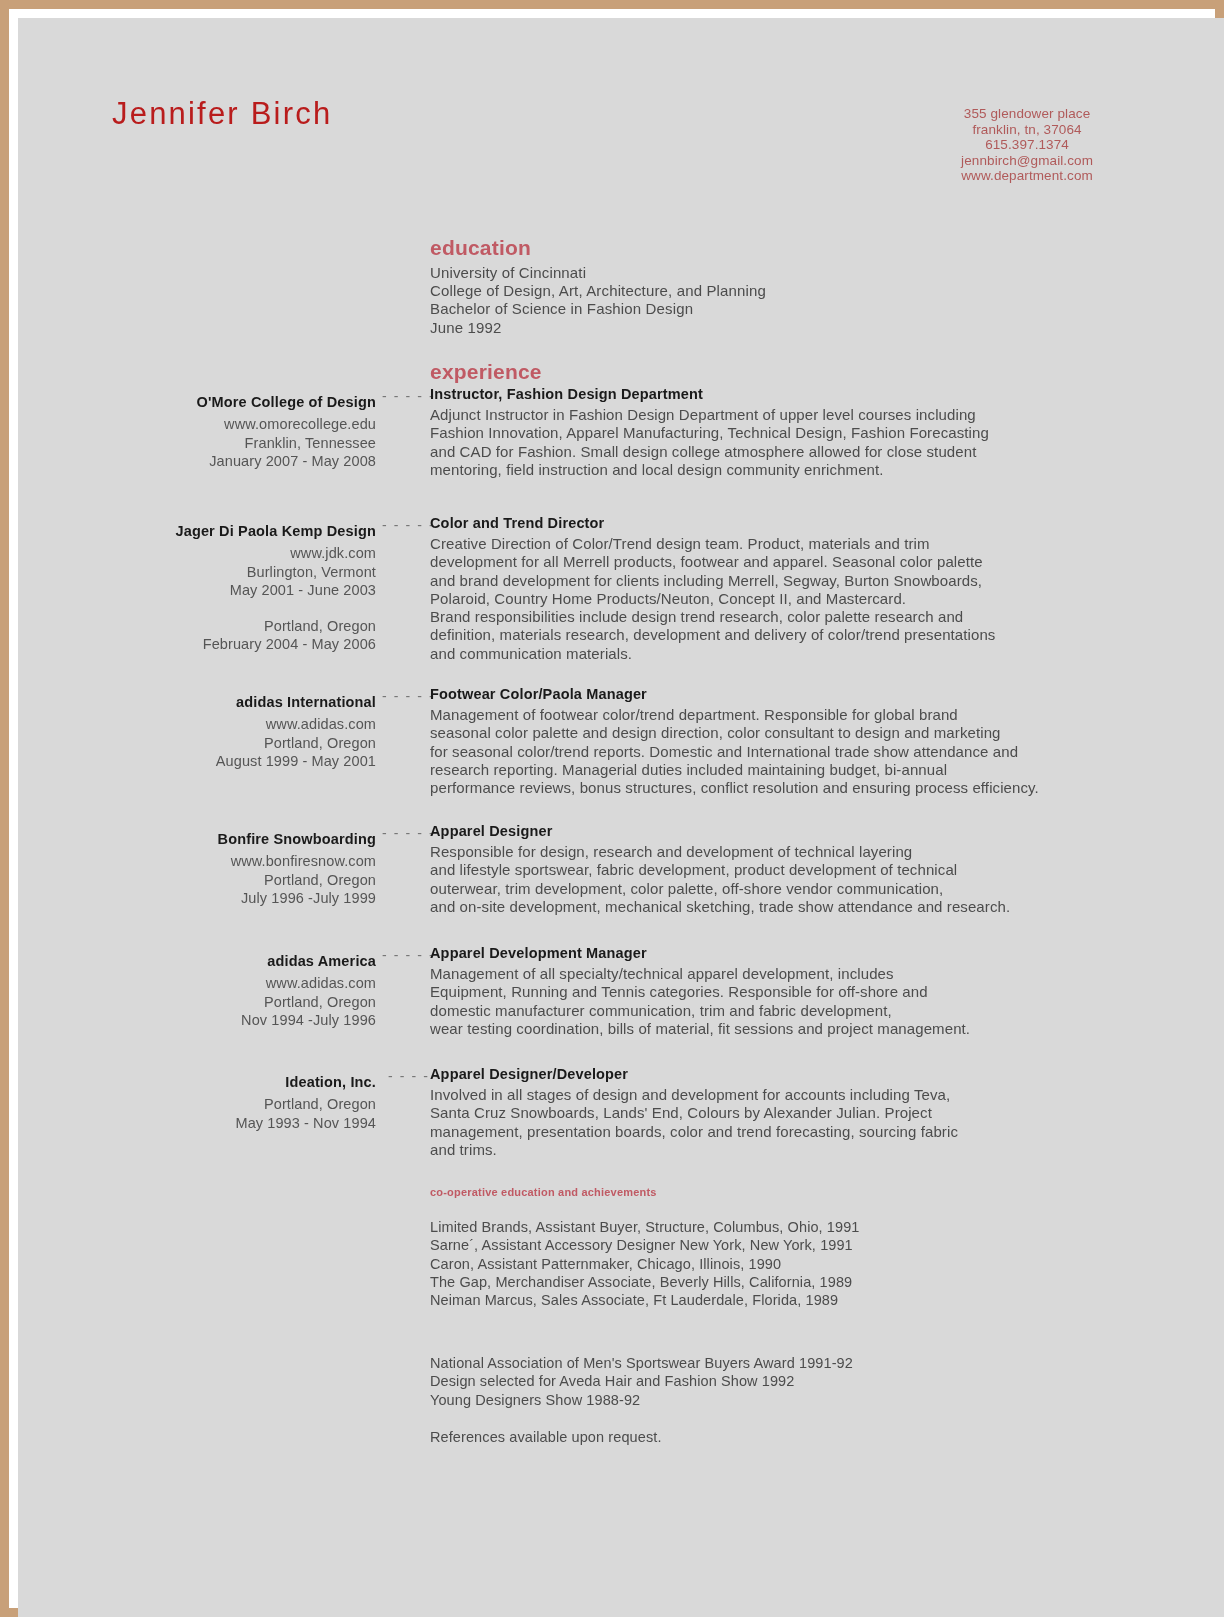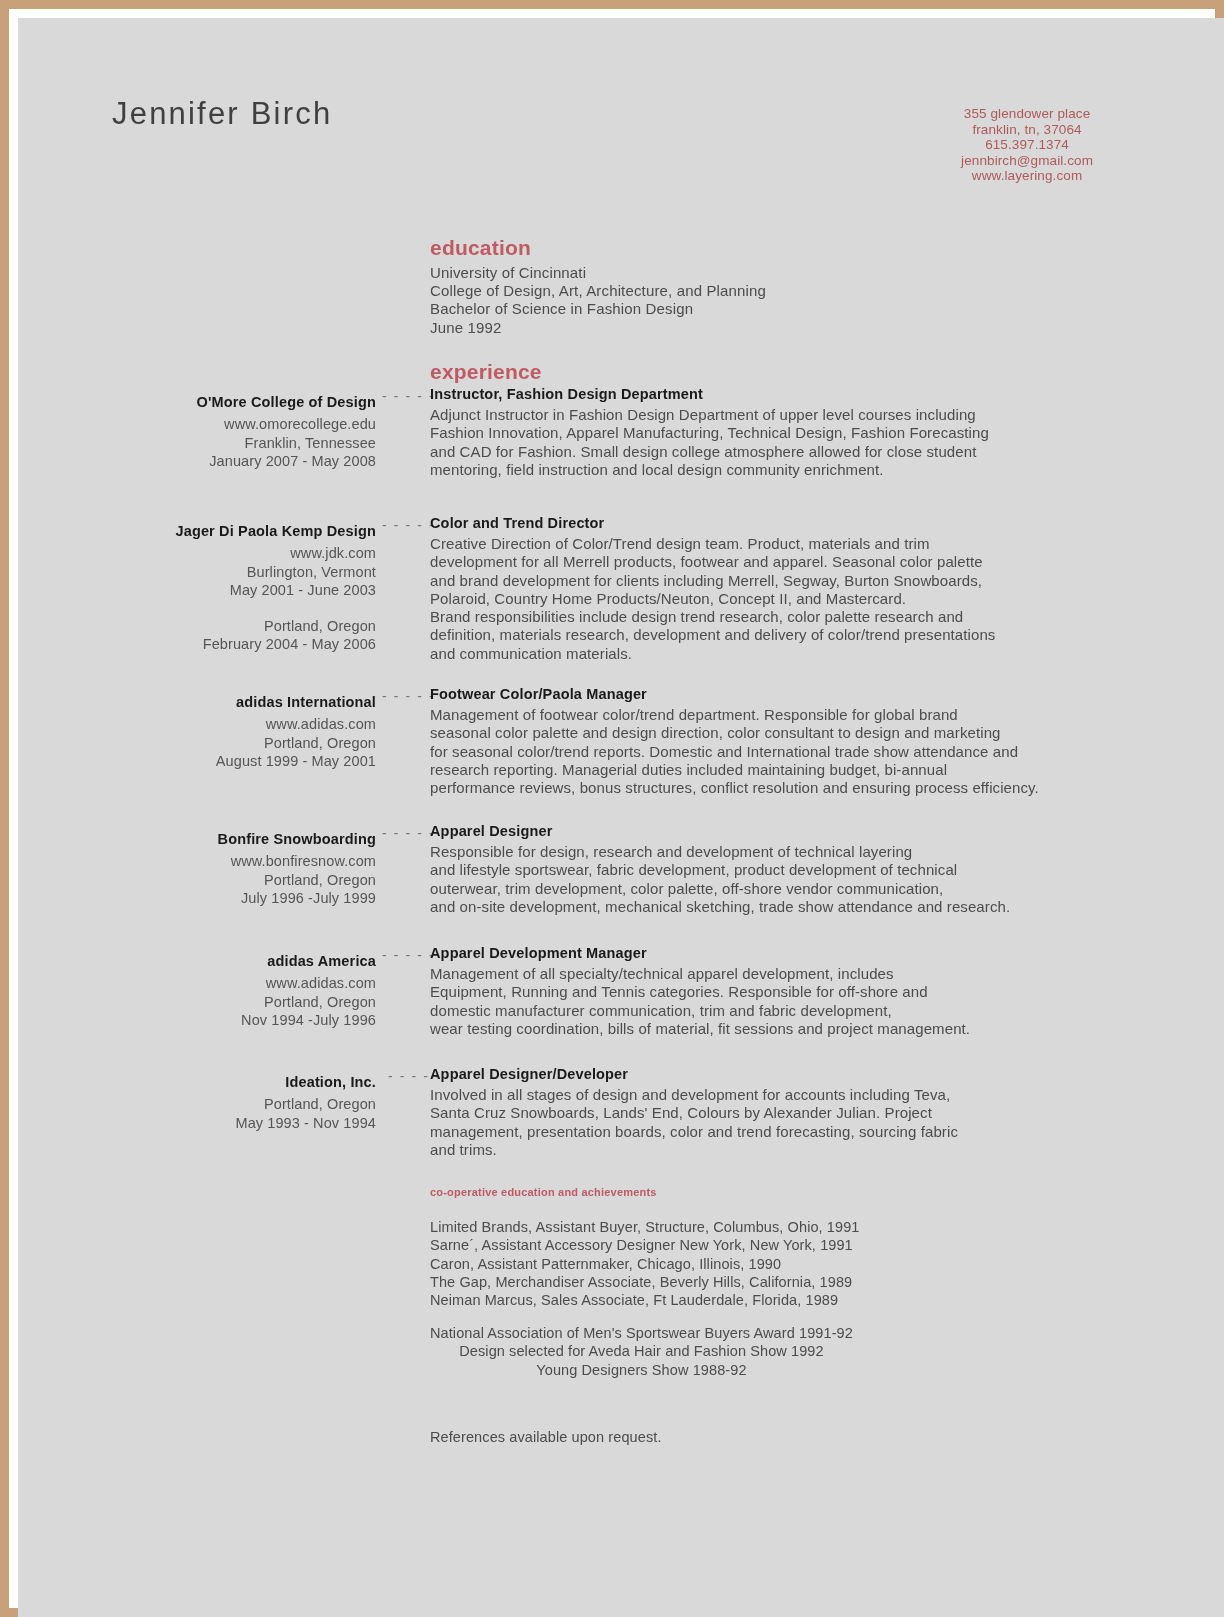--- a/index.html
+++ b/index.html
@@ -36,21 +36,21 @@
   }
 
   
   .resume-name {
     position: absolute;
     left: 94px;
     top: 78px;
     font-size: 31px;
     font-weight: 400;
     letter-spacing: 2.2px;
-    color: #404040;
+    color: #b91c1c;
     white-space: nowrap;
   }
 
   .contact-block {
     position: absolute;
     right: 131px;
     top: 88px;
     text-align: center;
     color: #b05a5a;
     font-size: 13.5px;
@@ -186,21 +186,21 @@
 <div class="page-frame">
   <div class="page-frame-inner">
 
     <div class="resume-name">Jennifer Birch</div>
 
     <div class="contact-block">
       <div class="contact-line">355 glendower place</div>
       <div class="contact-line">franklin, tn,  37064</div>
       <div class="contact-line">615.397.1374</div>
       <div class="contact-line">jennbirch@gmail.com</div>
-      <div class="contact-line">www.layering.com</div>
+      <div class="contact-line">www.department.com</div>
     </div>
 
     <div class="section-head" style="top:218px;">education</div>
     <div class="edu-block" style="top:246px;">University of Cincinnati
 College of Design, Art, Architecture, and Planning
 Bachelor of Science in Fashion Design
 June 1992</div>
 
     <div class="section-head" style="top:342px;">experience</div>
 
@@ -312,20 +312,20 @@
     </div>
 
     <div class="ach-head" style="top:1168px;">co-operative education and achievements</div>
 
     <div class="ach-list" style="top:1200px;">Limited Brands, Assistant Buyer, Structure, Columbus, Ohio, 1991
 Sarne´, Assistant Accessory Designer New York, New York, 1991
 Caron, Assistant Patternmaker, Chicago, Illinois, 1990
 The Gap, Merchandiser Associate, Beverly Hills, California, 1989
 Neiman Marcus, Sales Associate, Ft Lauderdale, Florida, 1989</div>
 
-    <div class="awards-list" style="top:1306px;text-align:center;">National Association of Men's Sportswear Buyers Award 1991-92
+    <div class="awards-list" style="top:1336px;">National Association of Men's Sportswear Buyers Award 1991-92
 Design selected for Aveda Hair and Fashion Show 1992
 Young Designers Show 1988-92</div>
 
     <div class="references-line" style="top:1411px;text-align:center;">References available upon request.</div>
 
   </div>
 </div>
 
 </body></html>

